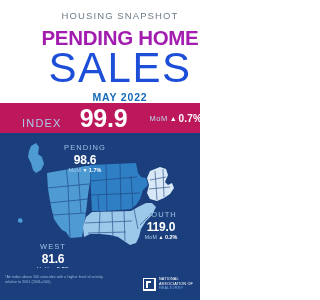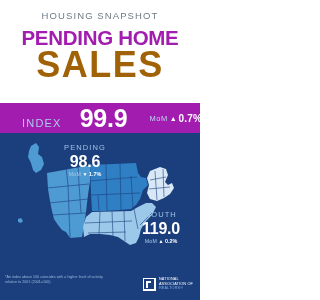--- a/index.html
+++ b/index.html
@@ -20,60 +20,61 @@
     background: #ffffff;
   }
 
   
   .header {
     position: absolute;
     left: 0; top: 0;
     width: 200px; height: 103px;
     background: #ffffff;
     text-align: center;
+    padding-left: 20px;
   }
   .kicker {
     margin-top: 11px;
     font-size: 9.5px;
     letter-spacing: 1.1px;
     color: #6f7b86;
     font-weight: 400;
     line-height: 1;
   }
   .title-1 {
     margin-top: 7px;
     font-size: 20.5px;
     font-weight: 700;
     letter-spacing: -0.3px;
     color: #a21caf;
     line-height: 1;
   }
   .title-2 {
     margin-top: -1px;
-    font-size: 36px;
-    font-weight: 700;
+    font-size: 42px;
+    font-weight: 400;
     letter-spacing: 1.5px;
-    color: #a16207;
+    color: #1d4ed8;
     line-height: 1.02;
   }
   .subtitle {
     margin-top: 2px;
     font-size: 10.5px;
     font-weight: 700;
     letter-spacing: 0.8px;
     color: #1569b8;
     line-height: 1;
   }
 
   
   .index-bar {
     position: absolute;
     left: 0; top: 103px;
     width: 200px; height: 30px;
-    background: #a21caf;
+    background: #be185d;
     display: flex;
     align-items: center;
   }
   .index-left {
     display: flex;
     align-items: baseline;
     margin-left: 22px;
   }
   .index-label {
     font-size: 11px;
@@ -132,21 +133,21 @@
     line-height: 1;
     white-space: nowrap;
   }
   .callout .r-name {
     font-size: 7.5px;
     letter-spacing: 1.1px;
     color: #9dc2e4;
     font-weight: 400;
   }
   .callout .r-value {
-    font-size: 16px;
+    font-size: 12px;
     font-weight: 700;
     color: #ffffff;
     letter-spacing: -0.2px;
     margin-top: 2px;
   }
   .callout .r-mom {
     margin-top: 2px;
     display: flex;
     align-items: center;
     justify-content: center;
@@ -239,20 +240,21 @@
 </style>
 </head>
 <body>
 
 <div id="infographic">
 
   <div class="header">
     <div class="kicker">HOUSING SNAPSHOT</div>
     <div class="title-1">PENDING HOME</div>
     <div class="title-2">SALES</div>
+    <div class="subtitle">MAY 2022</div>
   </div>
 
   <div class="index-bar">
     <div class="index-left">
       <span class="index-label">INDEX</span>
       <span class="index-value">99.9</span>
     </div>
     <div class="index-mom">
       <span class="mom-label">MoM</span>
       <span class="mom-arrow">▲</span>
@@ -330,20 +332,29 @@
   <div class="callout c-south">
     <div class="r-name">SOUTH</div>
     <div class="r-value">119.0</div>
     <div class="r-mom">
       <span class="m-lab">MoM</span>
       <span class="m-arr">▲</span>
       <span class="m-val">0.2%</span>
     </div>
   </div>
 
+  <div class="callout c-west">
+    <div class="r-name">WEST</div>
+    <div class="r-value">81.6</div>
+    <div class="r-mom">
+      <span class="m-lab">MoM</span>
+      <span class="m-arr">▼</span>
+      <span class="m-val">5.0%</span>
+    </div>
+  </div>
 
   <div class="footer">
     <div class="footnote">*An index above 100 coincides with a higher level of activity relative to 2001 (2001=100).</div>
     <div class="logo">
       <div class="logo-mark">
         <div class="lm-inner"></div>
         <div class="lm-bar"></div>
         <div class="lm-arm"></div>
       </div>
       <div class="logo-text">

